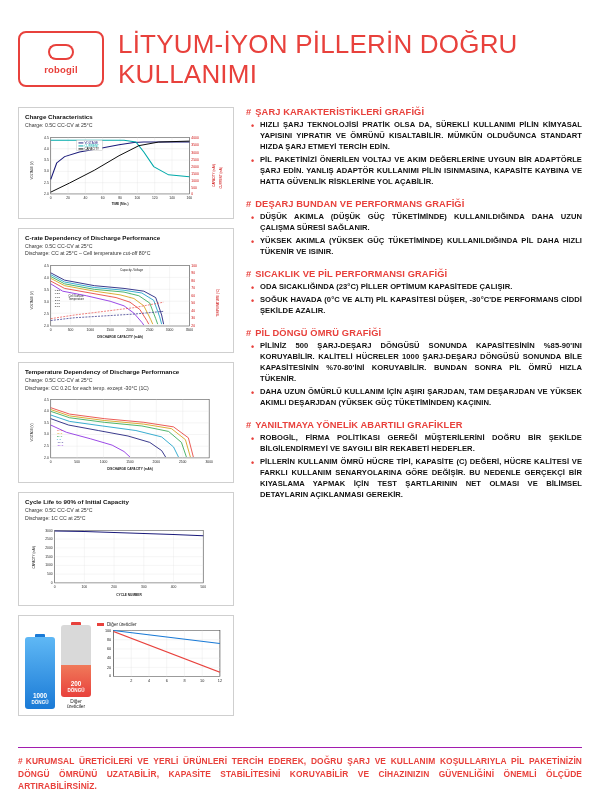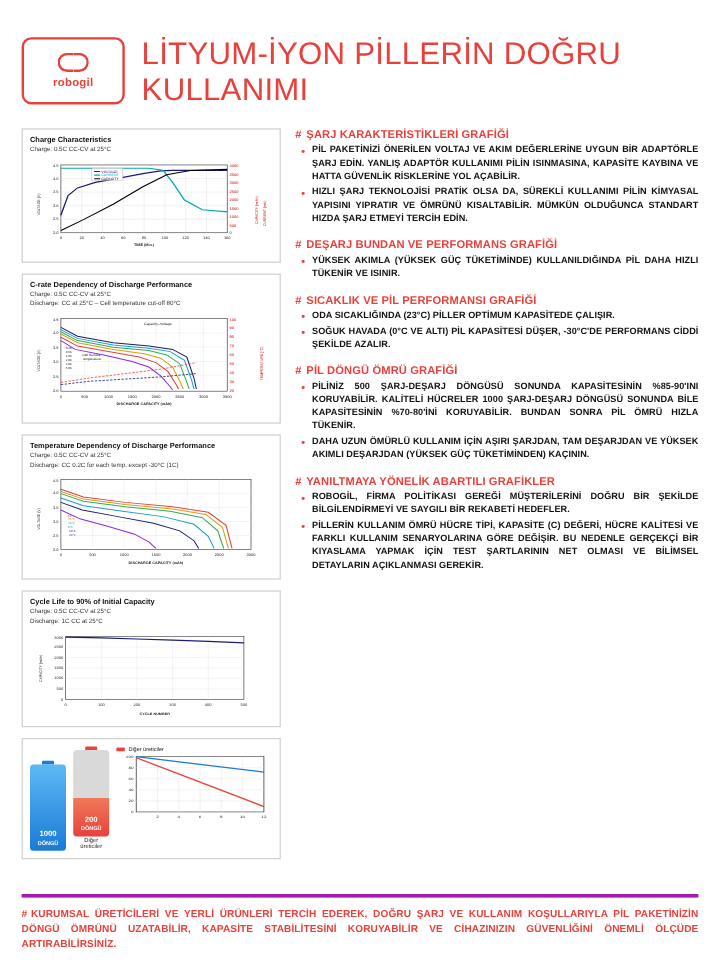--- a/index.html
+++ b/index.html
@@ -115,21 +115,21 @@
   }
   .batt .badge small { display: block; font-size: 4.6px; font-weight: bold; }
   .batt-label { font-size: 4.8px; color: #222; margin-top: 2px; text-align: center; }
   .mini-chart { flex: 1; }
   .mini-legend { display: flex; align-items: center; gap: 3px; font-size: 4.6px; color: #222; }
   .legend-swatch { width: 7px; height: 3px; background: #e8413c; display: inline-block; }
 
   
   .footer {
     margin-top: 8px;
-    border-top: 3px solid #a21caf;
+    border-top: 1px solid #a21caf;
     padding-top: 7px;
     color: #e8413c;
     font-size: 8.4px; font-weight: bold;
     line-height: 1.45; text-align: justify;
     letter-spacing: .1px;
   }
   .footer .hash { font-size: 8.4px; margin-right: 3px; }
 </style>
 </head>
 <body>
@@ -458,31 +458,32 @@
     </div>
 
     <div class="col-right">
 
       <div class="sec">
         <div class="sec-head">
           <span class="hash">#</span>
           <span>ŞARJ KARAKTERİSTİKLERİ GRAFİĞİ</span>
         </div>
         <ul class="bullets">
+          <li>HIZLI ŞARJ TEKNOLOJİSİ PRATİK OLSA DA, SÜREKLİ KULLANIMI PİLİN KİMYASAL YAPISINI YIPRATIR VE ÖMRÜNÜ KISALTABİLİR. MÜMKÜN OLDUĞUNCA STANDART HIZDA ŞARJ ETMEYİ TERCİH EDİN.</li>
           <li>PİL PAKETİNİZİ ÖNERİLEN VOLTAJ VE AKIM DEĞERLERİNE UYGUN BİR ADAPTÖRLE ŞARJ EDİN. YANLIŞ ADAPTÖR KULLANIMI PİLİN ISINMASINA, KAPASİTE KAYBINA VE HATTA GÜVENLİK RİSKLERİNE YOL AÇABİLİR.</li>
-          <li>HIZLI ŞARJ TEKNOLOJİSİ PRATİK OLSA DA, SÜREKLİ KULLANIMI PİLİN KİMYASAL YAPISINI YIPRATIR VE ÖMRÜNÜ KISALTABİLİR. MÜMKÜN OLDUĞUNCA STANDART HIZDA ŞARJ ETMEYİ TERCİH EDİN.</li>
         </ul>
       </div>
 
       <div class="sec">
         <div class="sec-head">
           <span class="hash">#</span>
           <span>DEŞARJ BUNDAN VE PERFORMANS GRAFİĞİ</span>
         </div>
         <ul class="bullets">
+          <li>DÜŞÜK AKIMLA (DÜŞÜK GÜÇ TÜKETİMİNDE) KULLANILDIĞINDA DAHA UZUN ÇALIŞMA SÜRESİ SAĞLANIR.</li>
           <li>YÜKSEK AKIMLA (YÜKSEK GÜÇ TÜKETİMİNDE) KULLANILDIĞINDA PİL DAHA HIZLI TÜKENİR VE ISINIR.</li>
         </ul>
       </div>
 
       <div class="sec">
         <div class="sec-head">
           <span class="hash">#</span>
           <span>SICAKLIK VE PİL PERFORMANSI GRAFİĞİ</span>
         </div>
         <ul class="bullets">

